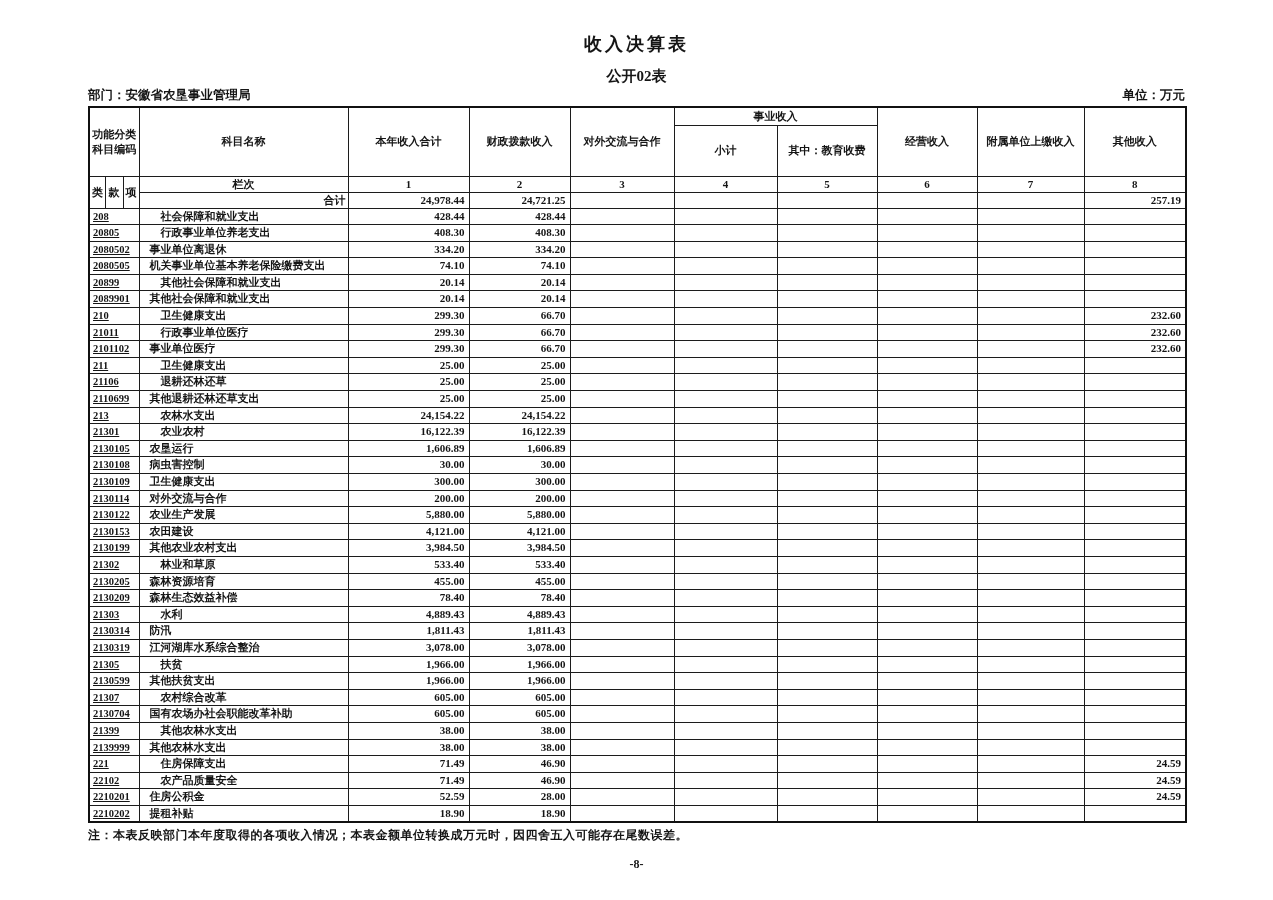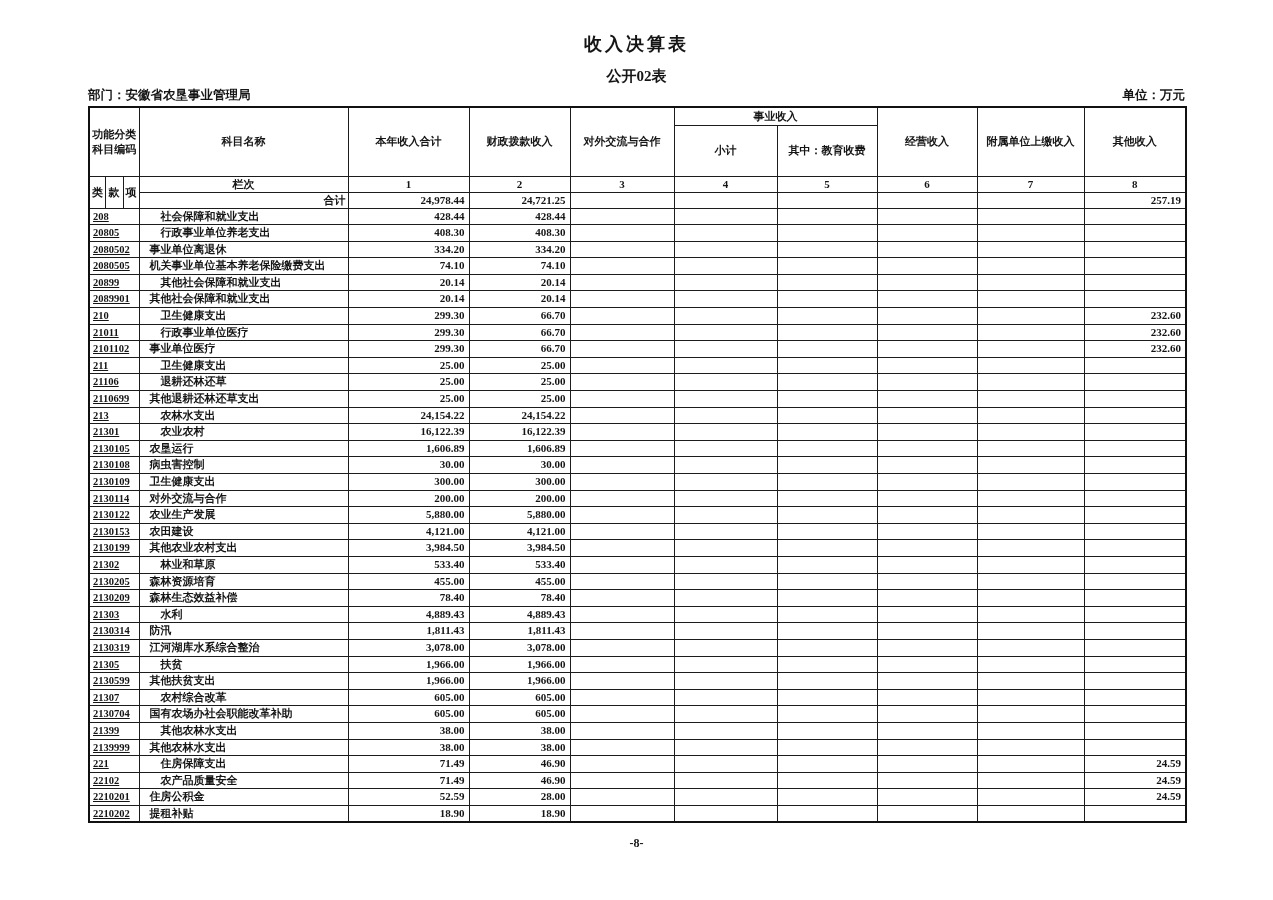--- a/index.html
+++ b/index.html
@@ -560,16 +560,17 @@
           <td class="num"></td>
           <td class="num"></td>
           <td class="num"></td>
           <td class="num"></td>
           <td class="num"></td>
           <td class="num"></td>
         </tr>
       </tbody>
   </table>
 
+  <div class="note">注：本表反映部门本年度取得的各项收入情况；本表金额单位转换成万元时，因四舍五入可能存在尾数误差。</div>
 
   <div class="pageno">-8-</div>
 
 </div>
 
 </body></html>

